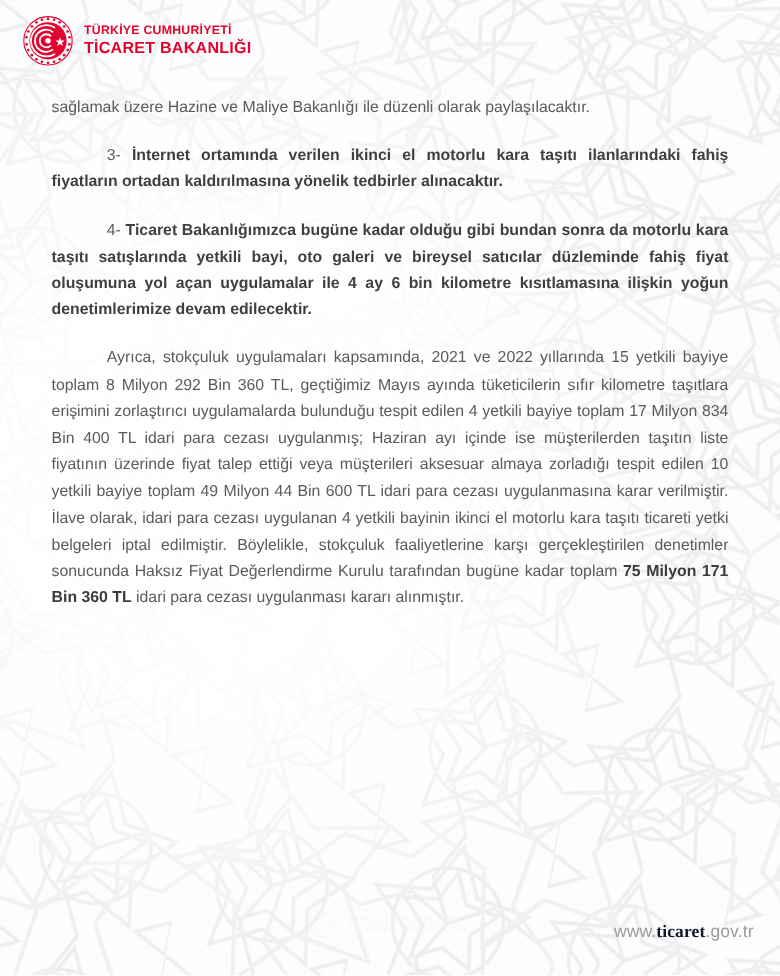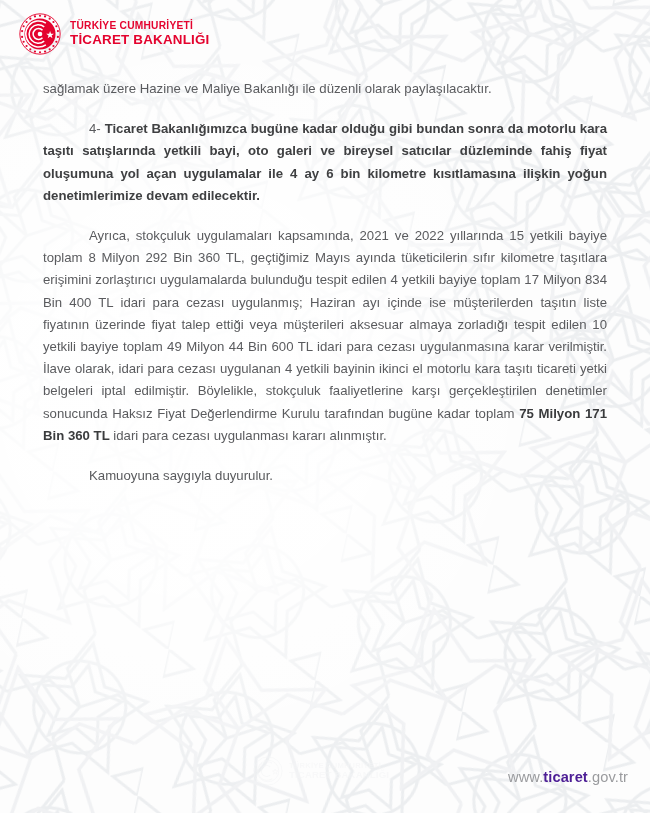--- a/index.html
+++ b/index.html
@@ -161,22 +161,23 @@
     position: absolute;
     right: 22px;
     top: 769px;
     z-index: 6;
     font-size: 14.6px;
     color: #9a9b9e;
     letter-spacing: 0.1px;
     white-space: nowrap;
   }
   .footer-url b {
-    color: #4c1d95;
-    font-weight: 700;
+    color: #0f172a;
+    font-weight: 700;
+    font-family: Liberation Serif, serif;
   }
 </style>
 </head>
 <body>
 
 <div class="page">
 
   <div class="bg-pattern">
     <svg viewBox="0 0 650 813" preserveAspectRatio="xMidYMid slice" aria-hidden="true">
       <defs>
@@ -247,27 +248,27 @@
     <div class="logo-text">
       <span class="logo-line1">TÜRKİYE CUMHURİYETİ</span>
       <span class="logo-line2">TİCARET BAKANLIĞI</span>
     </div>
   </div>
 
   <div class="content">
 
     <p class="para">sağlamak üzere Hazine ve Maliye Bakanlığı ile düzenli olarak paylaşılacaktır.</p>
 
+    <p class="para bold indent"><span class="num">3-</span> <span>İnternet ortamında verilen ikinci el motorlu kara taşıtı ilanlarındaki fahiş fiyatların ortadan kaldırılmasına yönelik tedbirler alınacaktır.</span></p>
 
     <p class="para bold indent"><span class="num">4-</span> <span>Ticaret Bakanlığımızca bugüne kadar olduğu gibi bundan sonra da motorlu kara taşıtı satışlarında yetkili bayi, oto galeri ve bireysel satıcılar düzleminde fahiş fiyat oluşumuna yol açan uygulamalar ile 4 ay 6 bin kilometre kısıtlamasına ilişkin yoğun denetimlerimize devam edilecektir.</span></p>
 
 
     <p class="para indent"><span>Ayrıca, stokçuluk uygulamaları kapsamında, 2021 ve 2022 yıllarında 15 yetkili bayiye toplam 8 Milyon 292 Bin 360 TL, geçtiğimiz Mayıs ayında tüketicilerin sıfır kilometre taşıtlara erişimini zorlaştırıcı uygulamalarda bulunduğu tespit edilen 4 yetkili bayiye toplam 17 Milyon 834 Bin 400 TL idari para cezası uygulanmış; Haziran ayı içinde ise müşterilerden taşıtın liste fiyatının üzerinde fiyat talep ettiği veya müşterileri aksesuar almaya zorladığı tespit edilen 10 yetkili bayiye toplam 49 Milyon 44 Bin 600 TL idari para cezası uygulanmasına karar verilmiştir. İlave olarak, idari para cezası uygulanan 4 yetkili bayinin ikinci el motorlu kara taşıtı ticareti yetki belgeleri iptal edilmiştir. Böylelikle, stokçuluk faaliyetlerine karşı gerçekleştirilen denetimler sonucunda Haksız Fiyat Değerlendirme Kurulu tarafından bugüne kadar toplam </span><b class="amt">75 Milyon 171 Bin 360 TL</b><span> idari para cezası uygulanması kararı alınmıştır.</span></p>
 
-    <p class="para indent">Kamuoyuna saygıyla duyurulur.</p>
 
   </div>
 
   <div class="bottom-watermark">
     <div class="wm-mark">
       <svg width="30" height="30" viewBox="0 0 100 100" aria-hidden="true">
         <circle cx="50" cy="50" r="47" fill="none" stroke="#f3f4f5" stroke-width="3"></circle>
         <circle cx="50" cy="50" r="36" fill="none" stroke="#f3f4f5" stroke-width="3"></circle>
         <g fill="none" stroke="#f3f4f5" stroke-width="3.4">
           <path d="M64 24 A31 31 0 1 0 64 76"></path>

